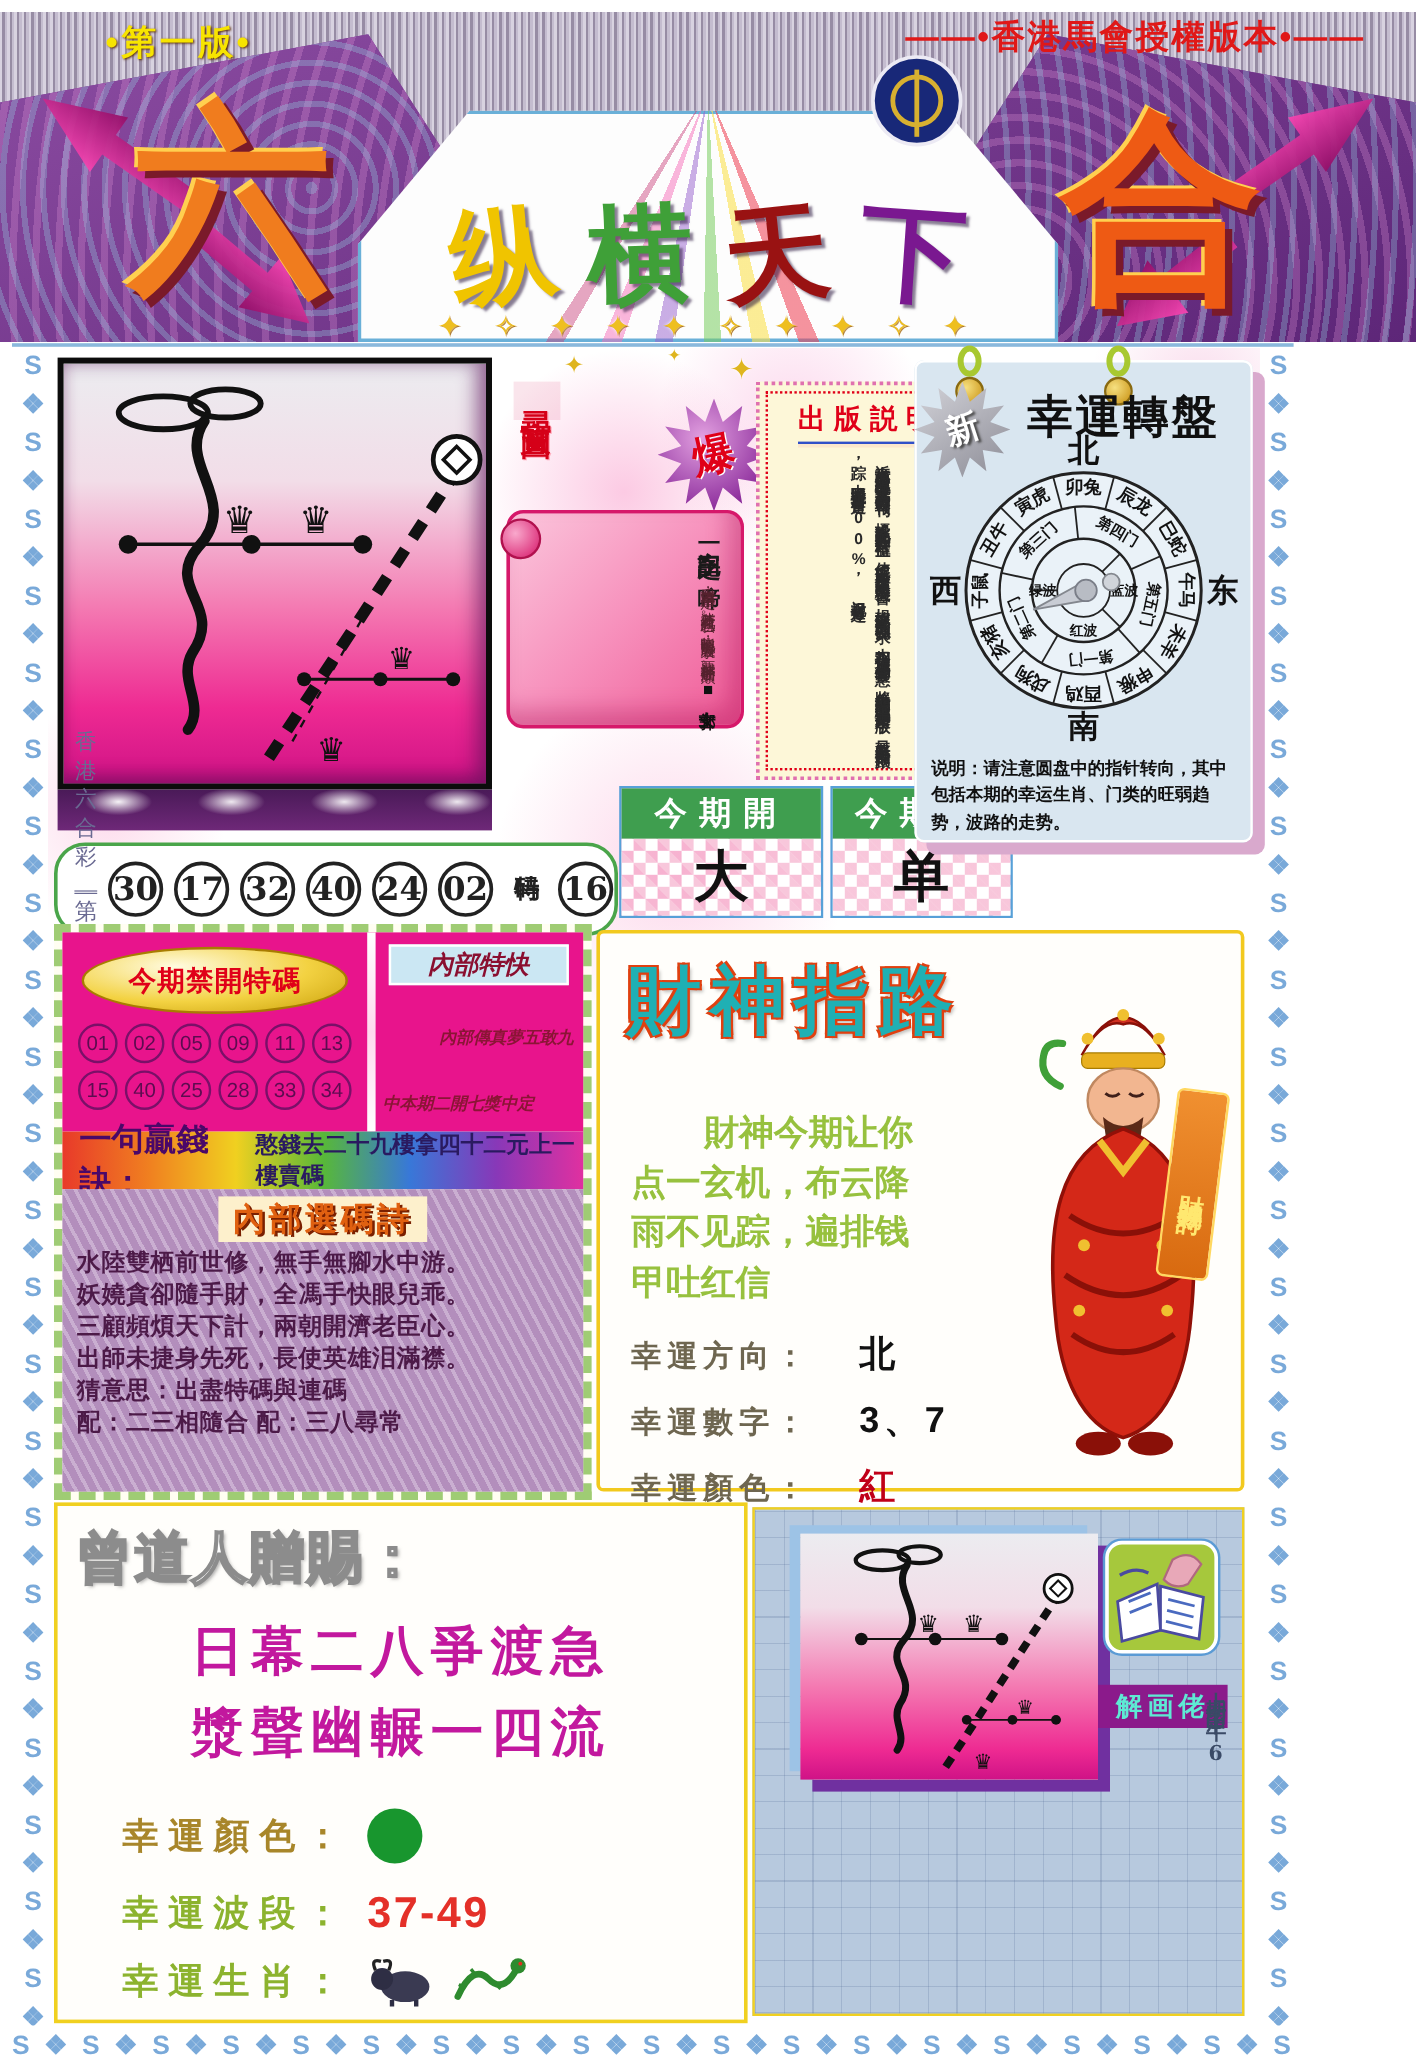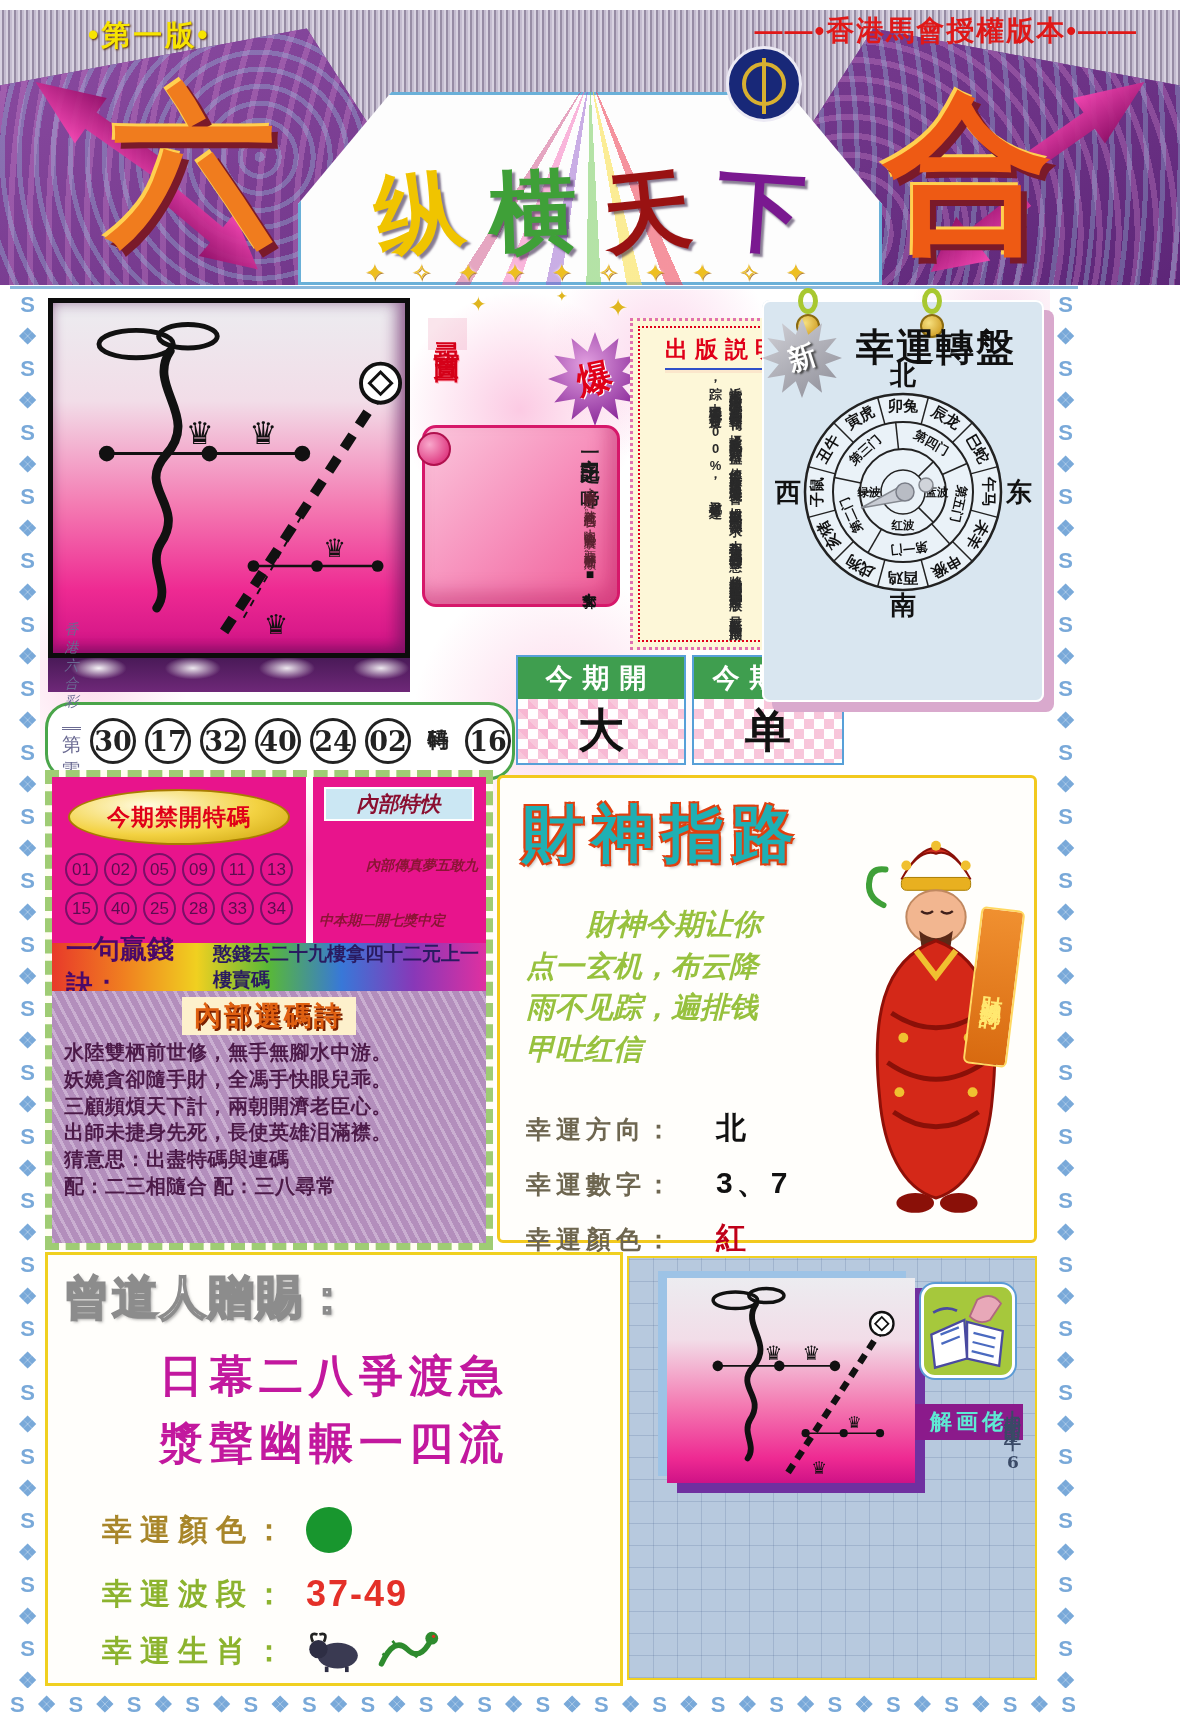--- a/index.html
+++ b/index.html
@@ -77,21 +77,21 @@
       radial-gradient(ellipse 40px 16px at 14% 30%, rgba(255,255,255,.95), rgba(255,255,255,0) 70%),
       radial-gradient(ellipse 40px 16px at 40% 30%, rgba(255,255,255,.9), rgba(255,255,255,0) 70%),
       radial-gradient(ellipse 40px 16px at 66% 30%, rgba(255,255,255,.9), rgba(255,255,255,0) 70%),
       radial-gradient(ellipse 40px 16px at 92% 30%, rgba(255,255,255,.9), rgba(255,255,255,0) 70%),
       linear-gradient(#4a1a58,#6e2878);}
 
   
   .result-strip{left:45px;top:702px;width:470px;height:78px;background:#fff;border:3px solid #4aa54a;
     border-radius:26px;display:flex;align-items:center;padding:0 14px;gap:9px;}
   .res-label{width:118px;text-align:center;color:#6a6a92;font-family:"DejaVu Serif",serif;}
-  .res-label .l1{font-size:14px;border-bottom:3px double #6a6a92;padding-bottom:16px;font-style:italic;}
+  .res-label .l1{font-size:18px;border-bottom:3px double #6a6a92;padding-bottom:16px;}
   .res-label .l2{font-size:19px;padding-top:2px;}
   .numball{width:46px;height:46px;border:3px solid #222;border-radius:50%;display:flex;align-items:center;
     justify-content:center;font-size:27px;font-weight:bold;color:#222;background:rgba(255,255,255,.85);
     font-family:"DejaVu Serif",serif;flex:none;}
   .spec-label{writing-mode:vertical-rl;text-orientation:upright;font-size:21px;font-weight:bold;color:#222;
     height:58px;margin:0 4px;letter-spacing:2px;}
 
   
   .map-label{left:428px;top:318px;writing-mode:vertical-rl;text-orientation:upright;font-size:26px;
     font-weight:bold;color:#d50018;letter-spacing:8px;text-shadow:1px 1px 0 #ffb0c0;
@@ -174,21 +174,21 @@
     background-image:repeating-linear-gradient(62deg, rgba(255,255,255,.22) 0 3px, rgba(120,70,130,.12) 3px 9px);}
   .poem-title{display:table;margin:0 auto 4px;padding:1px 12px;background:#fdf0cc;font-size:27px;font-weight:bold;
     color:#e06010;text-shadow:2px 2px 0 #7a2000;letter-spacing:3px;}
   .poem-line{font-size:20px;font-weight:bold;color:#4c1a48;line-height:1.34;letter-spacing:.5px;margin:0;}
 
   
   .wealth-box{left:497px;top:775px;width:540px;height:468px;background:#fffefb;border:3px solid #f2c91e;border-radius:6px;}
   .wealth-title{position:absolute;left:22px;top:14px;font-size:62px;font-weight:bold;color:#1fb0b4;letter-spacing:8px;
     font-family:Liberation Mono, monospace;
     text-shadow:2px 2px 0 #e04010,-2px -2px 0 #e04010,2px -2px 0 #e04010,-2px 2px 0 #e04010,3px 3px 3px rgba(0,0,0,.25);}
-  .wealth-poem{position:absolute;left:26px;top:124px;width:320px;font-style:italic;}
+  .wealth-poem{position:absolute;left:26px;top:144px;width:320px;}
   .wealth-poem p{font-size:29px;font-weight:bold;color:#97c13e;margin:4px 0;line-height:1.3;}
   .wealth-poem p:first-child{text-indent:2.1em;}
   .wealth-rows{position:absolute;left:26px;top:330px;width:330px;}
   .wrow{display:flex;align-items:baseline;margin-bottom:14px;}
   .wrow .lbl{font-size:25px;font-weight:bold;color:#6e6650;letter-spacing:5px;font-family:"DejaVu Serif",serif;width:190px;}
   .wrow .val{font-size:30px;font-weight:bold;color:#111;letter-spacing:4px;}
   .wrow .val.red{color:#c00018;}
   .god{position:absolute;right:4px;top:12px;width:188px;height:446px;}
   .banner{position:absolute;right:14px;top:118px;width:44px;height:158px;transform:rotate(7deg);
     background:linear-gradient(#f09030,#d86a10);border:2px solid #ffd860;border-radius:6px;
@@ -407,20 +407,21 @@
         <circle cx="132" cy="134" r="9" fill="#b8bcc4" stroke="#7a7e88" stroke-width="1.5"></circle>
         <circle cx="153" cy="127" r="7" fill="#d0d4da" stroke="#84888f" stroke-width="1.5"></circle>
       </g>
       <g font-size="26" font-weight="bold" fill="#111" text-anchor="middle">
         <text x="130" y="26">北</text>
         <text x="130" y="256">南</text>
         <text x="15" y="143">西</text>
         <text x="246" y="143">东</text>
       </g>
     </svg>
+    <div class="wheel-note">说明：请注意圆盘中的指针转向，其中包括本期的幸运生肖、门类的旺弱趋势，波路的走势。</div>
   </div>
 
   <div class="abs combo-box">
     <div class="combo-row1">
       <div class="combo-left">
         <div class="gold-oval">今期禁開特碼</div>
         <div class="forb-row">
           <div class="forb-ball">01</div>
           <div class="forb-ball">02</div>
           <div class="forb-ball">05</div>

